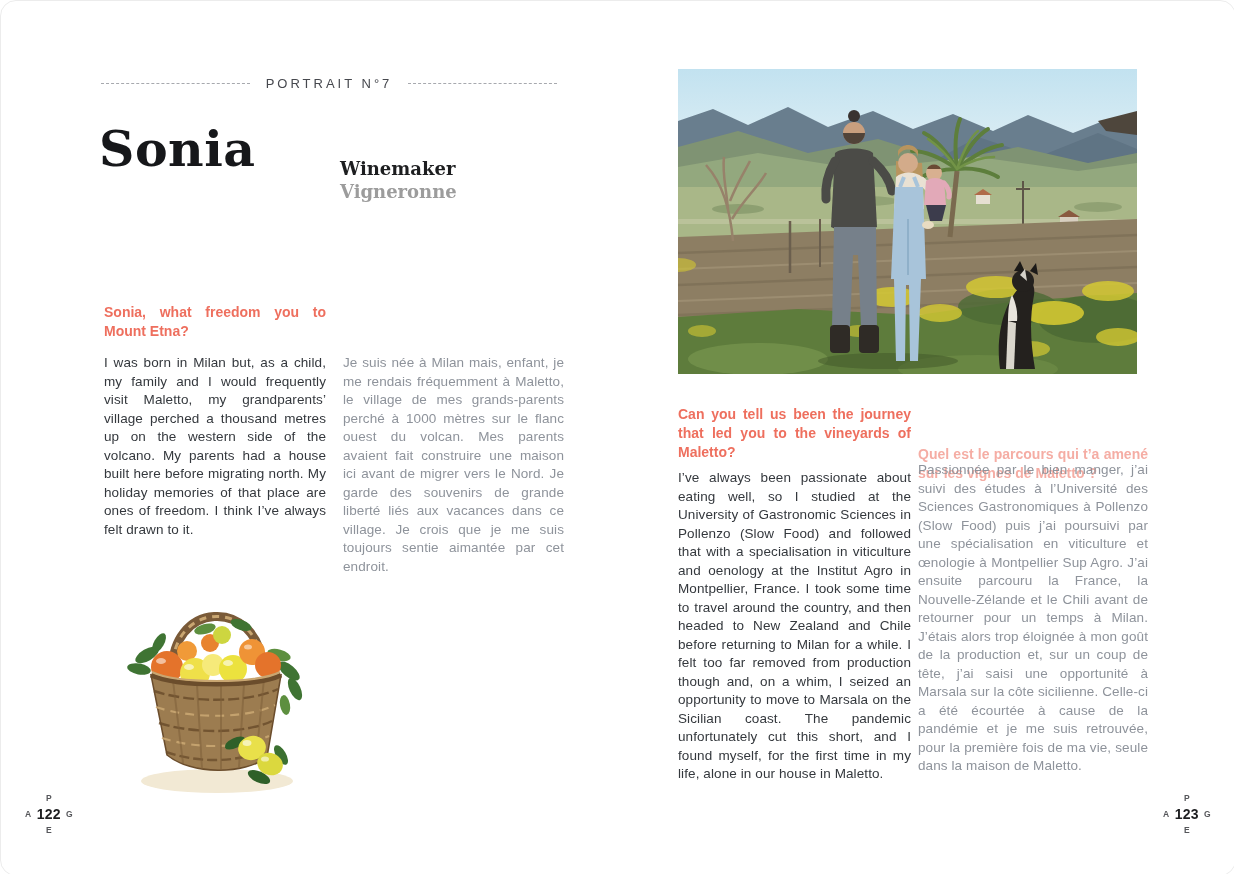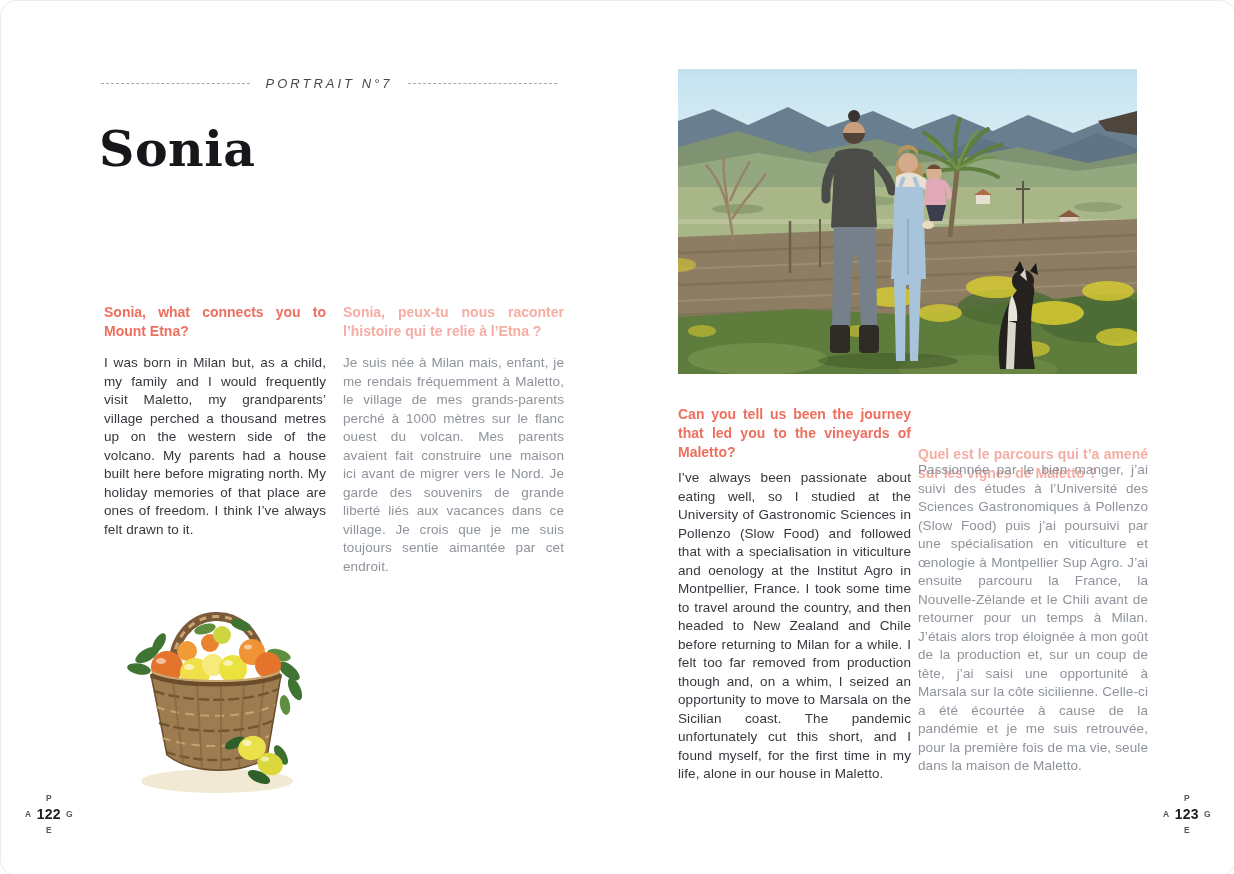--- a/index.html
+++ b/index.html
@@ -5,21 +5,21 @@
   html,body{margin:0;padding:0;background:#ffffff;}
   .spread{
     position:relative;width:1234px;height:874px;background:#ffffff;
     border:1px solid #ececec;border-radius:16px;overflow:hidden;
     font-family:"Liberation Sans",sans-serif;margin:0 auto;
   }
   
   .kicker{position:absolute;left:100px;top:72px;width:456px;height:20px;
     display:flex;align-items:center;gap:16px;}
   .kicker .rule{flex:1;border-top:1.6px dashed #a7a9ae;height:0;}
-  .kicker .kicker-text{font-size:13px;letter-spacing:3px;color:#46484e;white-space:nowrap;font-style:italic;}
+  .kicker .kicker-text{font-size:13px;letter-spacing:3px;color:#46484e;white-space:nowrap;}
   
   .title{position:absolute;left:98px;top:127px;font-family:"DejaVu Serif",serif;
     font-weight:700;font-size:49px;line-height:43px;color:#16171a;letter-spacing:0.5px;}
   .role{position:absolute;left:339px;top:156px;font-family:"DejaVu Serif",serif;
     font-weight:700;font-size:18px;line-height:23px;}
   .role .role-en{color:#1d1e20;}
   .role .role-fr{color:#9c9c9c;}
   
   .q{position:absolute;font-size:14px;line-height:19px;font-weight:bold;
      text-align:justify;text-align-last:left;}
@@ -56,24 +56,27 @@
   <div class="kicker">
     <div class="rule"></div>
     <span class="kicker-text">PORTRAIT N°7</span>
     <div class="rule"></div>
   </div>
 
   <div class="title">
     <div>Sonia</div>
   </div>
 
-
-  <div class="q en q1en">Sonia, what connects you to Mount Etna?</div>
+  <div class="role">
+    <div class="role-en">Winemaker</div>
+    <div class="role-fr">Vigneronne</div>
+  </div>
+
+  <div class="q en q1en">Sonia, what freedom you to Mount Etna?</div>
   <div class="a en a1en">I was born in Milan but, as a child, my family and I would frequently visit Maletto, my grandparents’ village perched a thousand metres up on the western side of the volcano. My parents had a house built here before migrating north. My holiday memories of that place are ones of freedom. I think I’ve always felt drawn to it.</div>
-  <div class="q fr q1fr">Sonia, peux-tu nous raconter l’histoire qui te relie à l’Etna ?</div>
   <div class="a fr a1fr">Je suis née à Milan mais, enfant, je me rendais fréquemment à Maletto, le village de mes grands-parents perché à 1000 mètres sur le flanc ouest du volcan. Mes parents avaient fait construire une maison ici avant de migrer vers le Nord. Je garde des souvenirs de grande liberté liés aux vacances dans ce village. Je crois que je me suis toujours sentie aimantée par cet endroit.</div>
 
   <svg class="basket" viewBox="0 0 222 248">
     <ellipse cx="108" cy="224" rx="76" ry="12" fill="#f2e9d4"></ellipse>
 
     <path d="M64,118 C58,44 150,38 154,112" fill="none" stroke="#7a5a38" stroke-width="9" stroke-linecap="round"></path>
     <path d="M64,118 C58,44 150,38 154,112" fill="none" stroke="#c9a671" stroke-width="3" stroke-dasharray="7 6"></path>
 
     <g fill="#3f7433">
       <ellipse cx="38" cy="98" rx="13" ry="6" transform="rotate(-30 38 98)"></ellipse>

